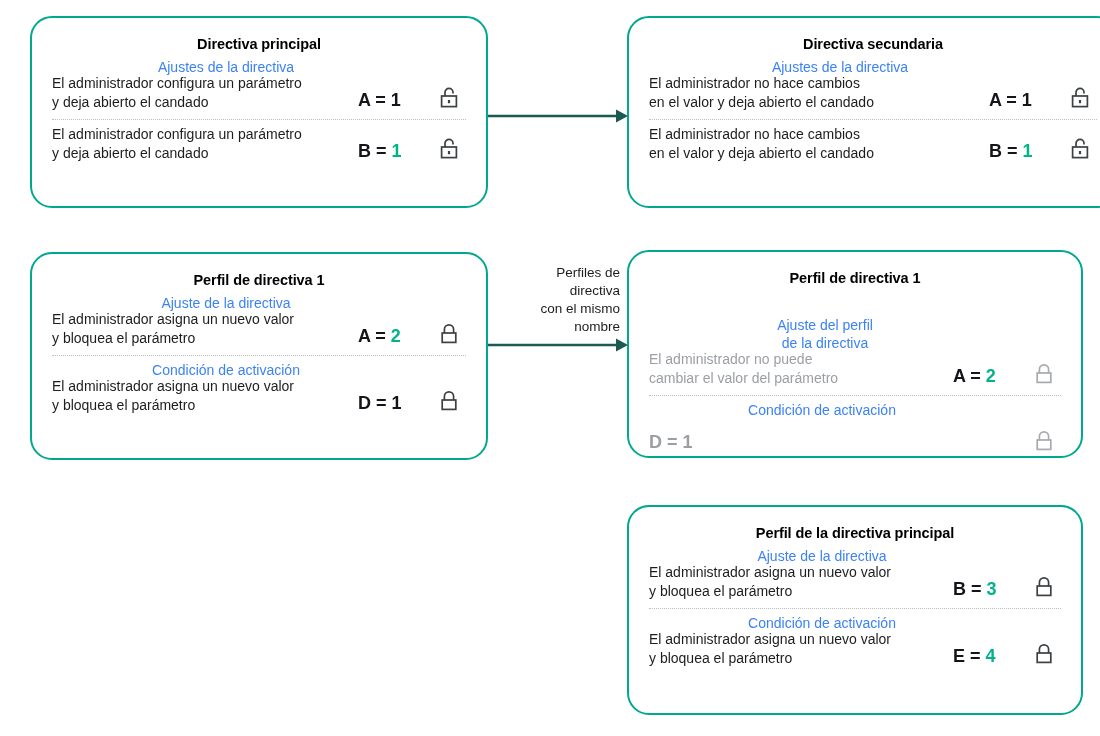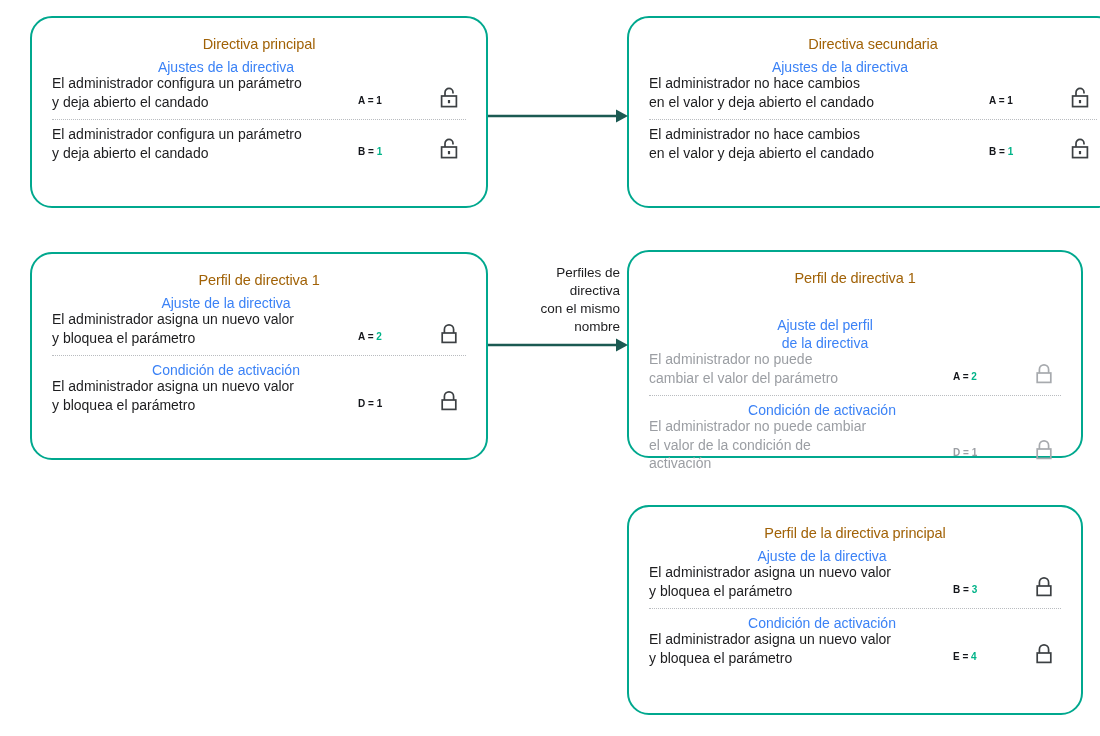--- a/index.html
+++ b/index.html
@@ -29,23 +29,23 @@
     box-sizing: border-box;
     border: 2px solid #00a88e;
     border-radius: 22px;
     background: #ffffff;
     padding: 12px 20px 10px 20px;
   }
 
   .card-title {
     text-align: center;
     font-size: 14.5px;
-    font-weight: normal;
+    font-weight: bold;
     letter-spacing: -0.1px;
-    color: #a16207;
+    color: #000000;
     margin: 6px 0 2px 0;
     line-height: 1.2;
   }
 
   
   .row {
     position: relative;
     padding: 4px 0 8px 0;
   }
   .row + .row {
@@ -76,21 +76,21 @@
     font-size: 14px;
     line-height: 1.32;
     color: #1d1d1f;
     flex: 1 1 auto;
     padding-right: 8px;
     white-space: pre-line;
     margin-top: -1px;
   }
 
   .row-value {
-    font-size: 10px;
+    font-size: 18px;
     font-weight: bold;
     color: #13151a;
     white-space: nowrap;
     width: 74px;
     text-align: left;
     flex: 0 0 74px;
     margin-top: 14px;
   }
   .row-value .val {
     color: #00b388;
@@ -280,23 +280,20 @@
             <path d="M5.4 11 V7.4 A4.6 4.6 0 0 1 14.6 7.4 V11"></path>
             <rect class="body" x="3.2" y="11" width="13.6" height="9.4"></rect>
           </svg>
         </div>
       </div>
     </div>
 
     <div class="row">
       <div class="row-heading">Condición de activación</div>
       <div class="row-body">
-        <div class="row-desc">El administrador no puede cambiar
-el valor de la condición de
-activación</div>
         <div class="row-value muted-val"><span>D =</span>&nbsp;<span class="val plain">1</span></div>
         <div class="lock-cell">
           <svg class="lock grey" viewBox="0 0 20 24">
             <path d="M5.4 11 V7.4 A4.6 4.6 0 0 1 14.6 7.4 V11"></path>
             <rect class="body" x="3.2" y="11" width="13.6" height="9.4"></rect>
           </svg>
         </div>
       </div>
     </div>
   </div>

